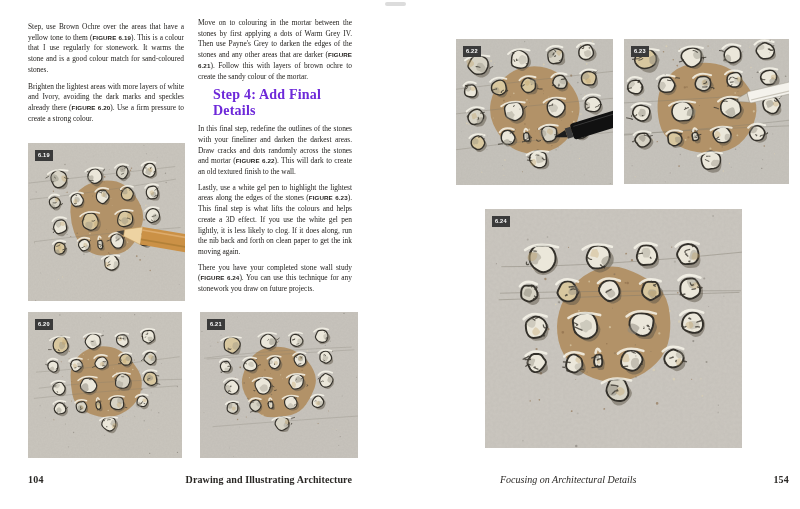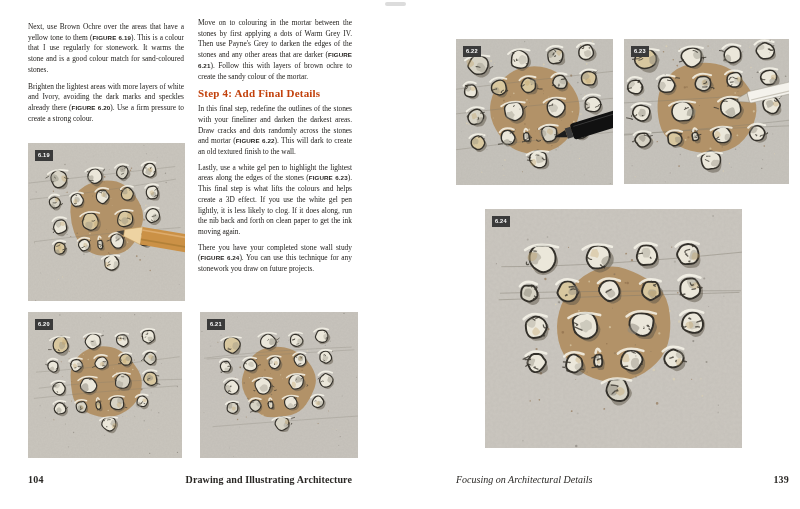--- a/index.html
+++ b/index.html
@@ -19,49 +19,49 @@
   .col p {
     font-size:7.4px; line-height:10.7px; text-align:justify;
     margin-bottom:5px; color:#23211e;
   }
   .col-1 p { margin-bottom:6px; }
   .figref {
     font-family:"Liberation Sans", sans-serif; font-weight:bold;
     font-size:6.2px; letter-spacing:0.1px;
   }
   h2.step {
-    font-size:11px; font-weight:bold; letter-spacing:0.2px;
-    margin:2px 0 5px; color:#c2410c;
+    font-size:14px; font-weight:bold; letter-spacing:0.2px;
+    margin:2px 15px 5px; color:#6d28d9;
   }
   figure.photo { position:absolute; z-index:2; background:#c9c5bd; overflow:hidden; }
   figure.photo svg { position:absolute; left:0; top:0; width:100%; height:100%; display:block; }
   .fig-badge {
     position:absolute; top:7px; left:7px; z-index:3;
     background:#3a3a3a; color:#ffffff;
     font-family:"Liberation Sans", sans-serif; font-weight:bold;
     font-size:5.6px; line-height:1; padding:2.5px 3px; letter-spacing:0.2px;
   }
   .footer {
     position:absolute; top:474px; z-index:1;
     display:flex; justify-content:space-between; align-items:baseline;
     font-size:10px; color:#2a2825;
   }
   .footer .pagenum { font-weight:bold; letter-spacing:0.2px; }
   .footer .running { font-weight:bold; letter-spacing:0.1px;text-align:center; }
-  .footer .running-it { font-style:italic; }
+  .footer .running-it { font-style:italic;margin-left:44px; }
 </style>
 </head>
 <body>
 
 <div class="pill"></div>
 
 <section class="page left">
 
   <div class="col col-1" style="left:28px; top:22px; width:156px;">
-    <p><span>Next, use Brown Ochre over the areas that have a yellow tone to them (</span><b class="figref">FIGURE 6.19</b><span>). This is a colour that I use regularly for stonework. It warms the stone and is a good colour match for sand-coloured stones.</span></p>
+    <p><span>Step, use Brown Ochre over the areas that have a yellow tone to them (</span><b class="figref">FIGURE 6.19</b><span>). This is a colour that I use regularly for stonework. It warms the stone and is a good colour match for sand-coloured stones.</span></p>
     <p><span>Brighten the lightest areas with more layers of white and Ivory, avoiding the dark marks and speckles already there (</span><b class="figref">FIGURE 6.20</b><span>). Use a firm pressure to create a strong colour.</span></p>
   </div>
 
   <div class="col col-2" style="left:198px; top:18px; width:154px;">
     <p><span>Move on to colouring in the mortar between the stones by first applying a dots of Warm Grey IV. Then use Payne's Grey to darken the edges of the stones and any other areas that are darker (</span><b class="figref">FIGURE 6.21</b><span>). Follow this with layers of brown ochre to create the sandy colour of the mortar.</span></p>
     <h2 class="step">Step 4: Add Final Details</h2>
     <p><span>In this final step, redefine the outlines of the stones with your fineliner and darken the darkest areas. Draw cracks and dots randomly across the stones and mortar (</span><b class="figref">FIGURE 6.22</b><span>). This will dark to create an old textured finish to the wall.</span></p>
     <p><span>Lastly, use a white gel pen to highlight the lightest areas along the edges of the stones (</span><b class="figref">FIGURE 6.23</b><span>). This final step is what lifts the colours and helps create a 3D effect. If you use the white gel pen lightly, it is less likely to clog. If it does along, run the nib back and forth on clean paper to get the ink moving again.</span></p>
     <p><span>There you have your completed stone wall study (</span><b class="figref">FIGURE 6.24</b><span>). You can use this technique for any stonework you draw on future projects.</span></p>
   </div>
@@ -1476,15 +1476,15 @@
         <circle cx="118.2" cy="33.1" r="0.71" fill="#5a554c" opacity="0.19"></circle>
         <circle cx="148.7" cy="54.7" r="0.41" fill="#5a554c" opacity="0.17"></circle>
         <circle cx="46.2" cy="58.7" r="0.61" fill="#5a554c" opacity="0.27"></circle>
         <circle cx="79.4" cy="62.2" r="0.30" fill="#5a554c" opacity="0.40"></circle>
       </svg>
     <figcaption class="fig-badge">6.24</figcaption>
   </figure>
 
   <div class="footer" style="left:56px; width:333px;">
     <span class="running-it">Focusing on Architectural Details</span>
-    <span class="pagenum">139</span>
+    <span class="pagenum">154</span>
   </div>
 </section>
 
 </body></html>

